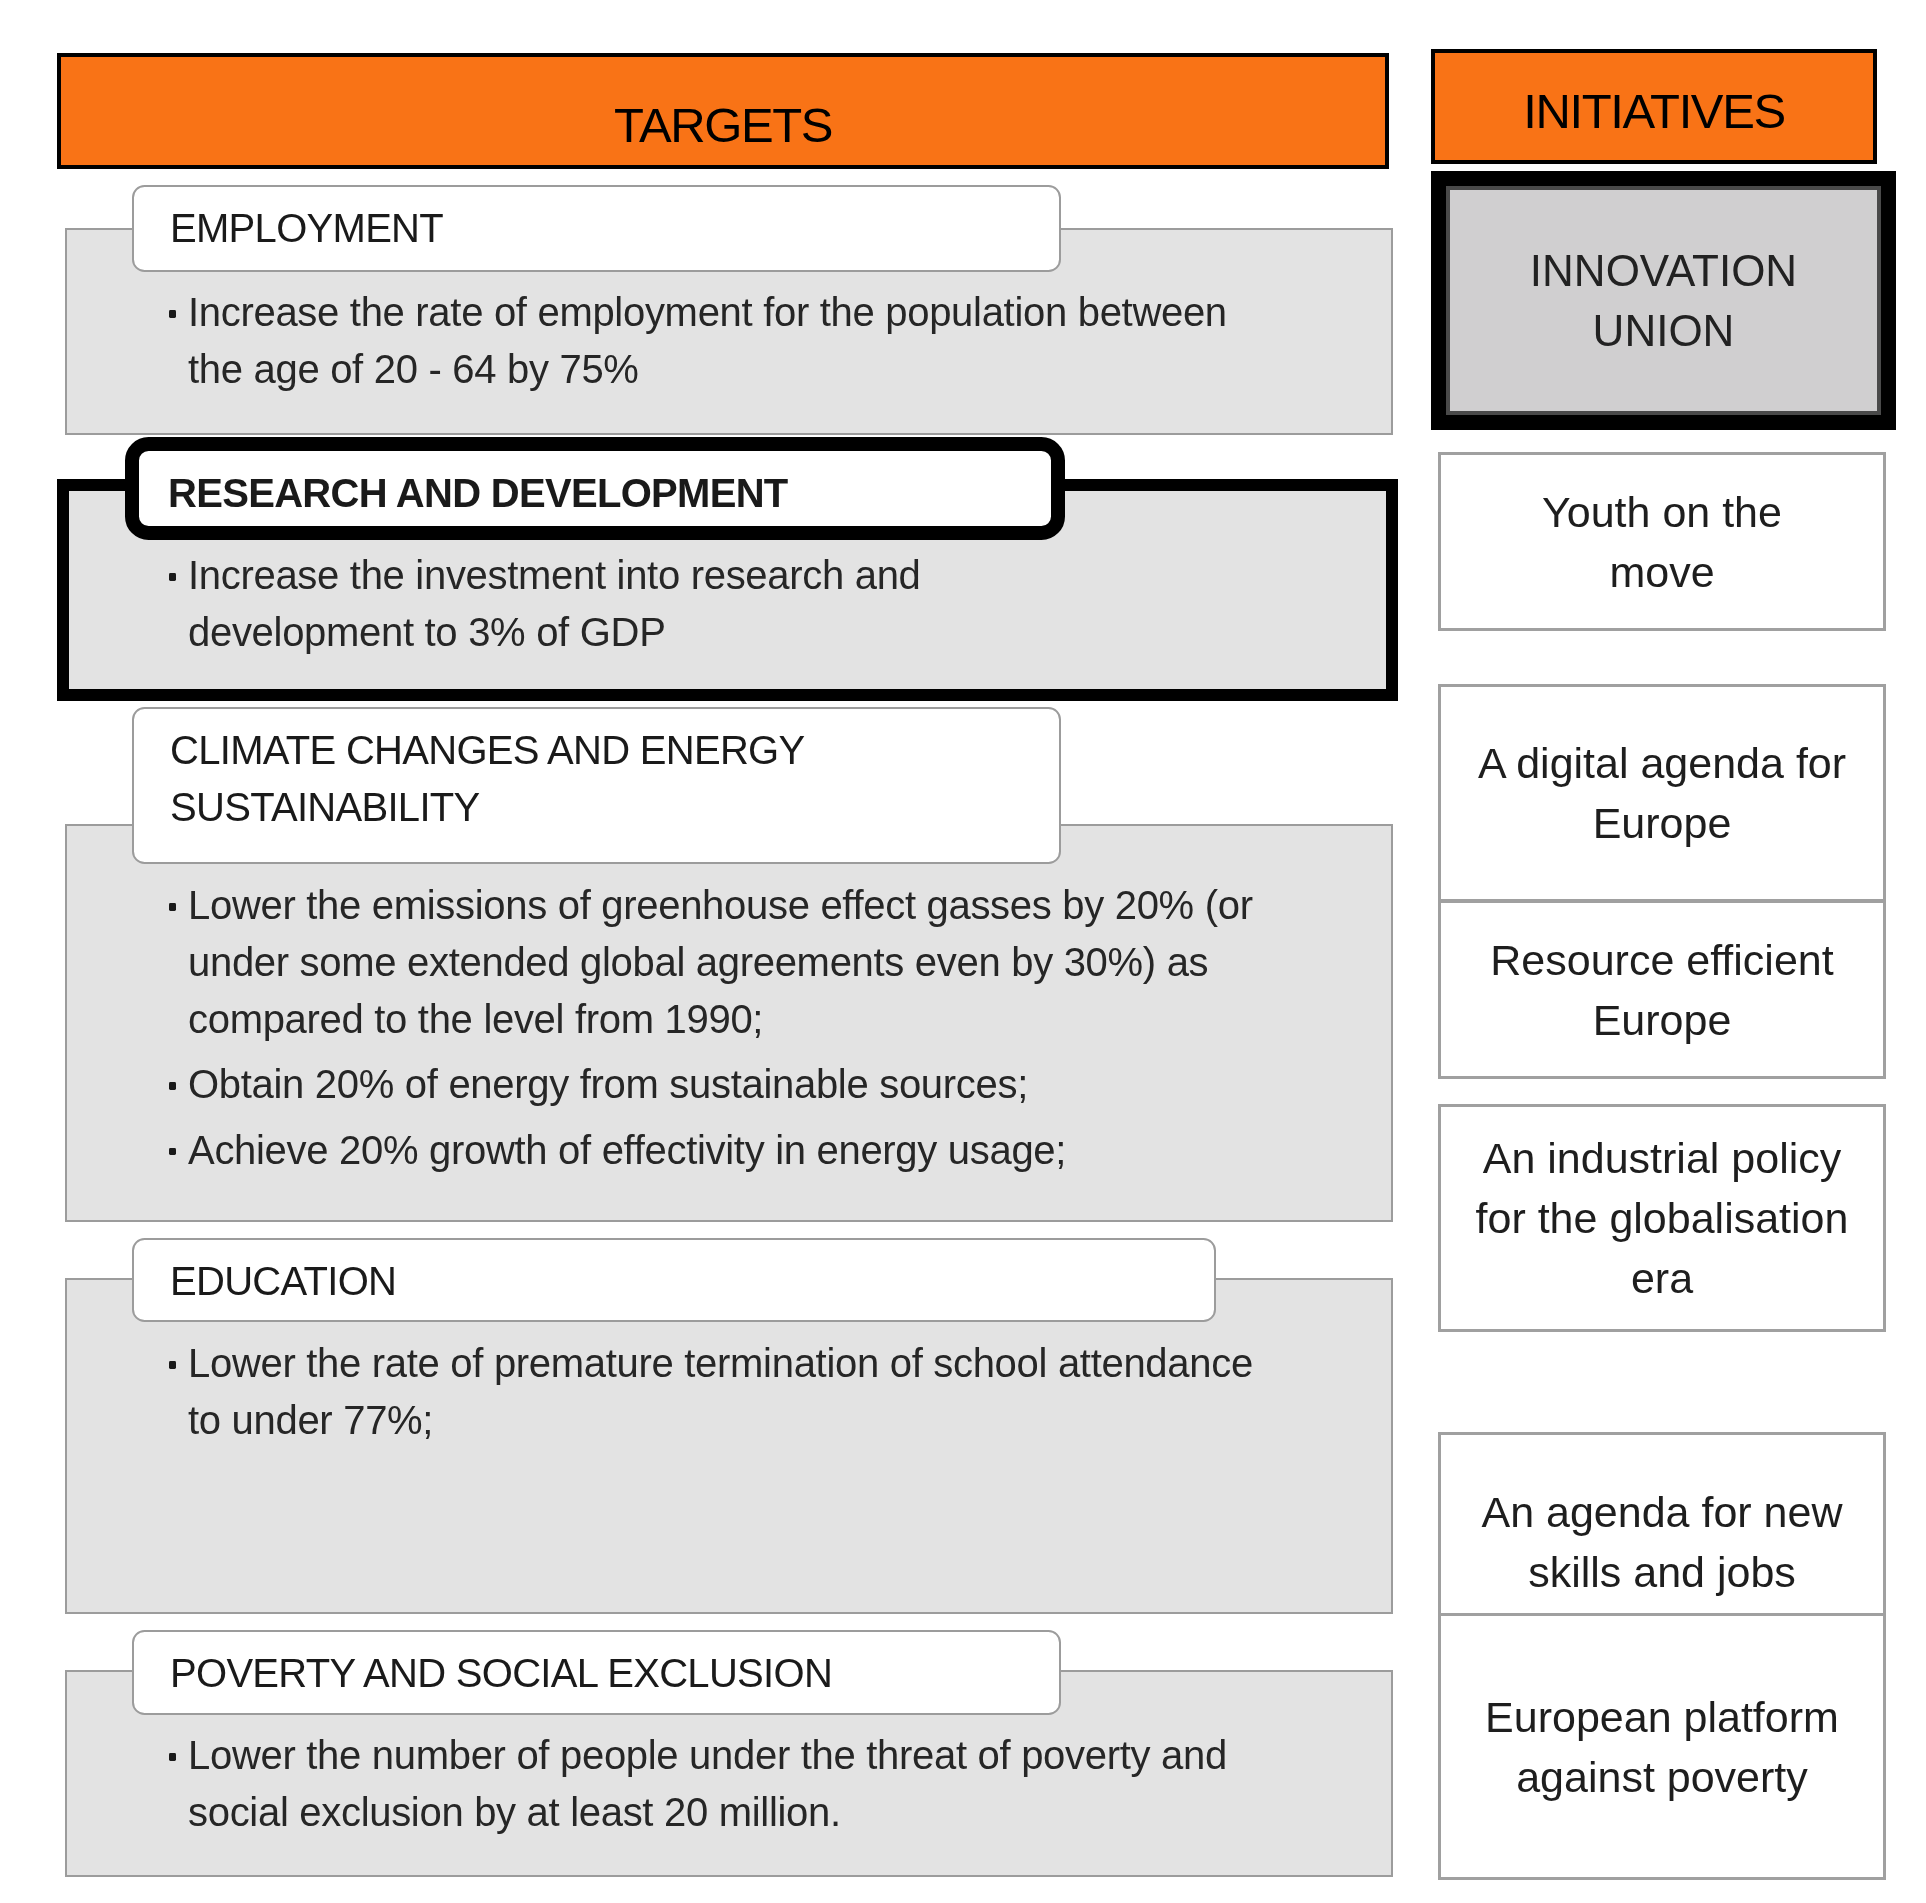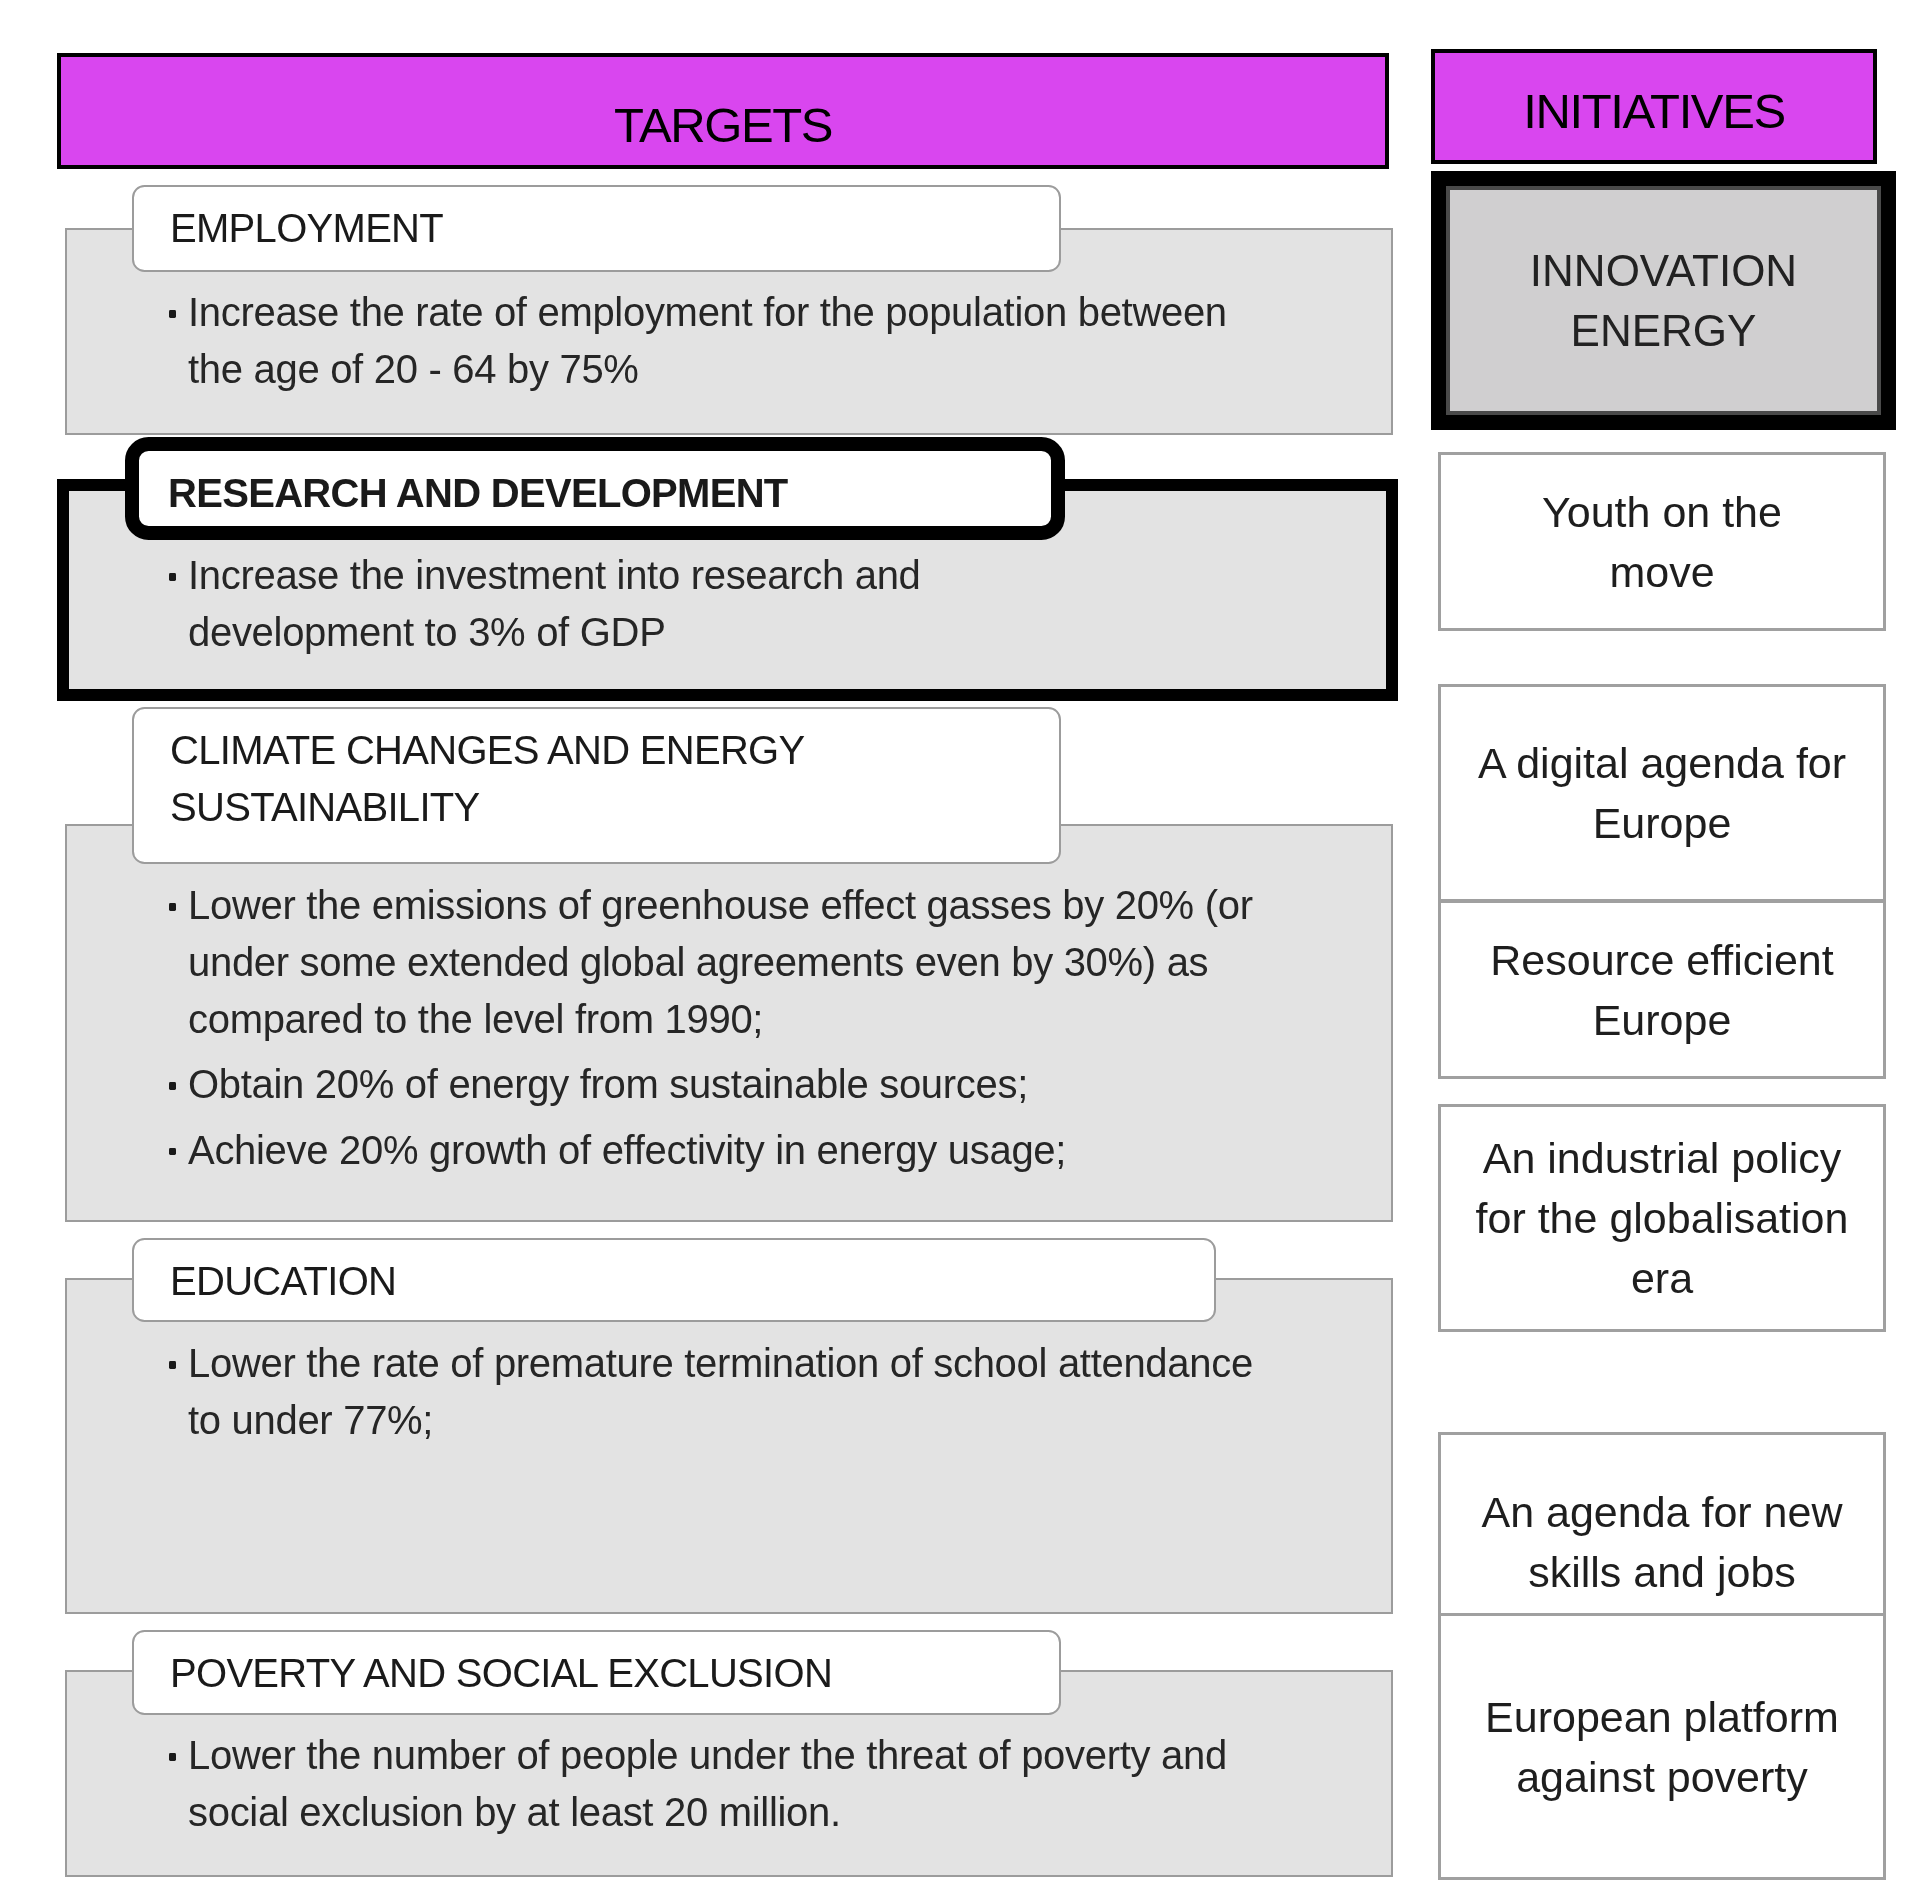--- a/index.html
+++ b/index.html
@@ -1,20 +1,20 @@
 <!DOCTYPE html>
 <html style="font-size:11px"><head>
   <meta charset="utf-8">
   <style>
     html, body { margin: 0; padding: 0; background: #ffffff; }
     body { width: 1926px; height: 1903px; position: relative; overflow: hidden;
       font-family: "Liberation Sans", "DejaVu Sans", sans-serif; color: #1a1a1a; }
     .abs { position: absolute; box-sizing: border-box; }
 
-    .hdr { border: 4.2px solid #000; background: #d946ef; display: flex; align-items: center; justify-content: center;
+    .hdr { border: 4.2px solid #000; background: #f97316; display: flex; align-items: center; justify-content: center;
       font-size: 49px; letter-spacing: -1.4px; color: #000; text-align: center; }
     .hdr span { margin-top: 28px; }
     .hdr.init span { margin-top: 9.7px; font-size: 49px; }
 
     .panel { background: #e3e3e3; border: 2.8px solid #9c9c9c; }
     .panel.hl { border: 12.5px solid #000; background: #e3e3e3; }
 
     .label { background: #fff; border: 2.1px solid #9c9c9c; border-radius: 12.5px;
       font-size: 40px; letter-spacing: -0.7px; padding: 12.5px 0 0 36px; line-height: 57px; color: #1a1a1a; }
     .label.hl { border: 14px solid #000; border-radius: 23.6px; padding-top: 14px; padding-left: 29px; font-weight: bold; }
@@ -76,21 +76,21 @@
 <div class="abs panel" style="left:65px; top:1670px; width:1328px; height:207px;"></div>
 <div class="abs bullets" style="left:166px; top:1727px; width:1096px;">
   <div class="bullet">Lower the number of people under the threat of poverty and social exclusion by at least 20 million.</div>
 </div>
 <div class="abs label" style="left:132px; top:1630px; width:929px; height:85px;">
   <span>POVERTY AND SOCIAL EXCLUSION</span>
 </div>
 
 <div class="abs innov" style="left:1431px; top:171px; width:465px; height:259px;">
   <div class="innov-inner"></div>
-  <span style="position:relative; width:305px;">INNOVATION ENERGY</span>
+  <span style="position:relative; width:305px;">INNOVATION UNION</span>
 </div>
 
 <div class="abs init-box" style="left:1438px; top:452px; width:448px; height:179px;">
   <span style="width:319px;">Youth on the move</span>
 </div>
 <div class="abs init-box" style="left:1438px; top:655px; width:448px; height:218px;margin-top:29px;">
   <span style="width:375px;">A digital agenda for Europe</span>
 </div>
 <div class="abs init-box" style="left:1438px; top:900px; width:448px; height:179px;">
   <span style="width:416px;">Resource efficient Europe</span>

